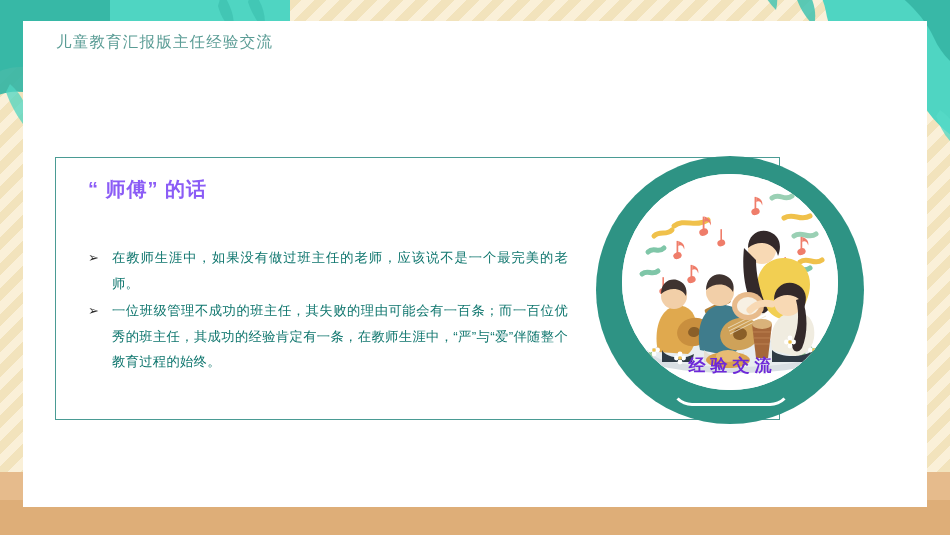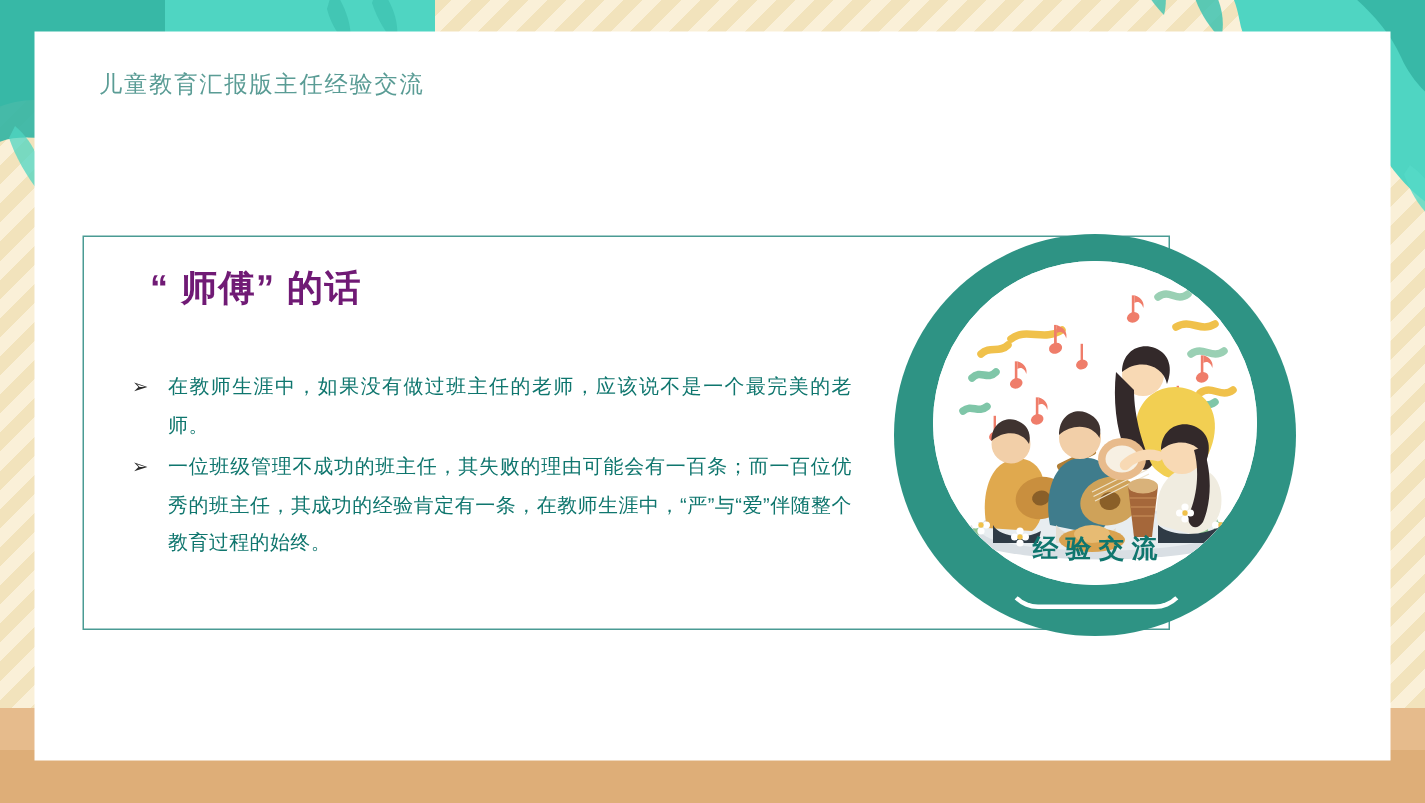--- a/index.html
+++ b/index.html
@@ -38,38 +38,37 @@
 
   
   #card{
     position:absolute; left:23px; top:21px;
     width:904px; height:486px;
     background:#ffffff;
   }
 
   
   #header-title{
-    position:absolute; left:56px; top:46px;
+    position:absolute; left:56px; top:32px;
     font-size:15.5px; letter-spacing:1.2px;
     color:#5a9c95;
     white-space:nowrap;
-    margin-left:10px;
   }
 
   
   #content-box{
     position:absolute; left:55px; top:157px;
     width:725px; height:263px;
     border:1.2px solid #4a9b94;
     background:transparent;
   }
   #heading{
-    position:absolute; left:100px; top:176px;
-    font-size:24px; font-weight:bold;
-    color:#701a75; letter-spacing:1px;
+    position:absolute; left:88px; top:176px;
+    font-size:20px; font-weight:bold;
+    color:#8b5cf6; letter-spacing:1px;
     white-space:nowrap;
   }
 
   #bullets{
     position:absolute; left:88px; top:245px;
     width:480px;
   }
   .bullet{
     display:flex; align-items:flex-start;
     margin-bottom:2px;
@@ -101,21 +100,21 @@
   #badge-inner{
     position:absolute; left:26px; top:18px;
     width:216px; height:216px;
     border-radius:50%;
     background:#ffffff;
     overflow:hidden;
   }
   #badge-label{
     position:absolute; left:0; right:0; top:198px;
     text-align:center;
-    font-size:17px; font-weight:bold; color:#0f766e;
+    font-size:17px; font-weight:bold; color:#6d28d9;
     letter-spacing:5px;
     text-indent:5px;
   }
   #badge-arc{
     position:absolute; left:74px; top:228px;
     width:122px; height:22px;
     border-radius:0 0 61px 61px;
     border-bottom:3px solid #ffffff;
     border-left:3px solid rgba(255,255,255,0);
     border-right:3px solid rgba(255,255,255,0);

